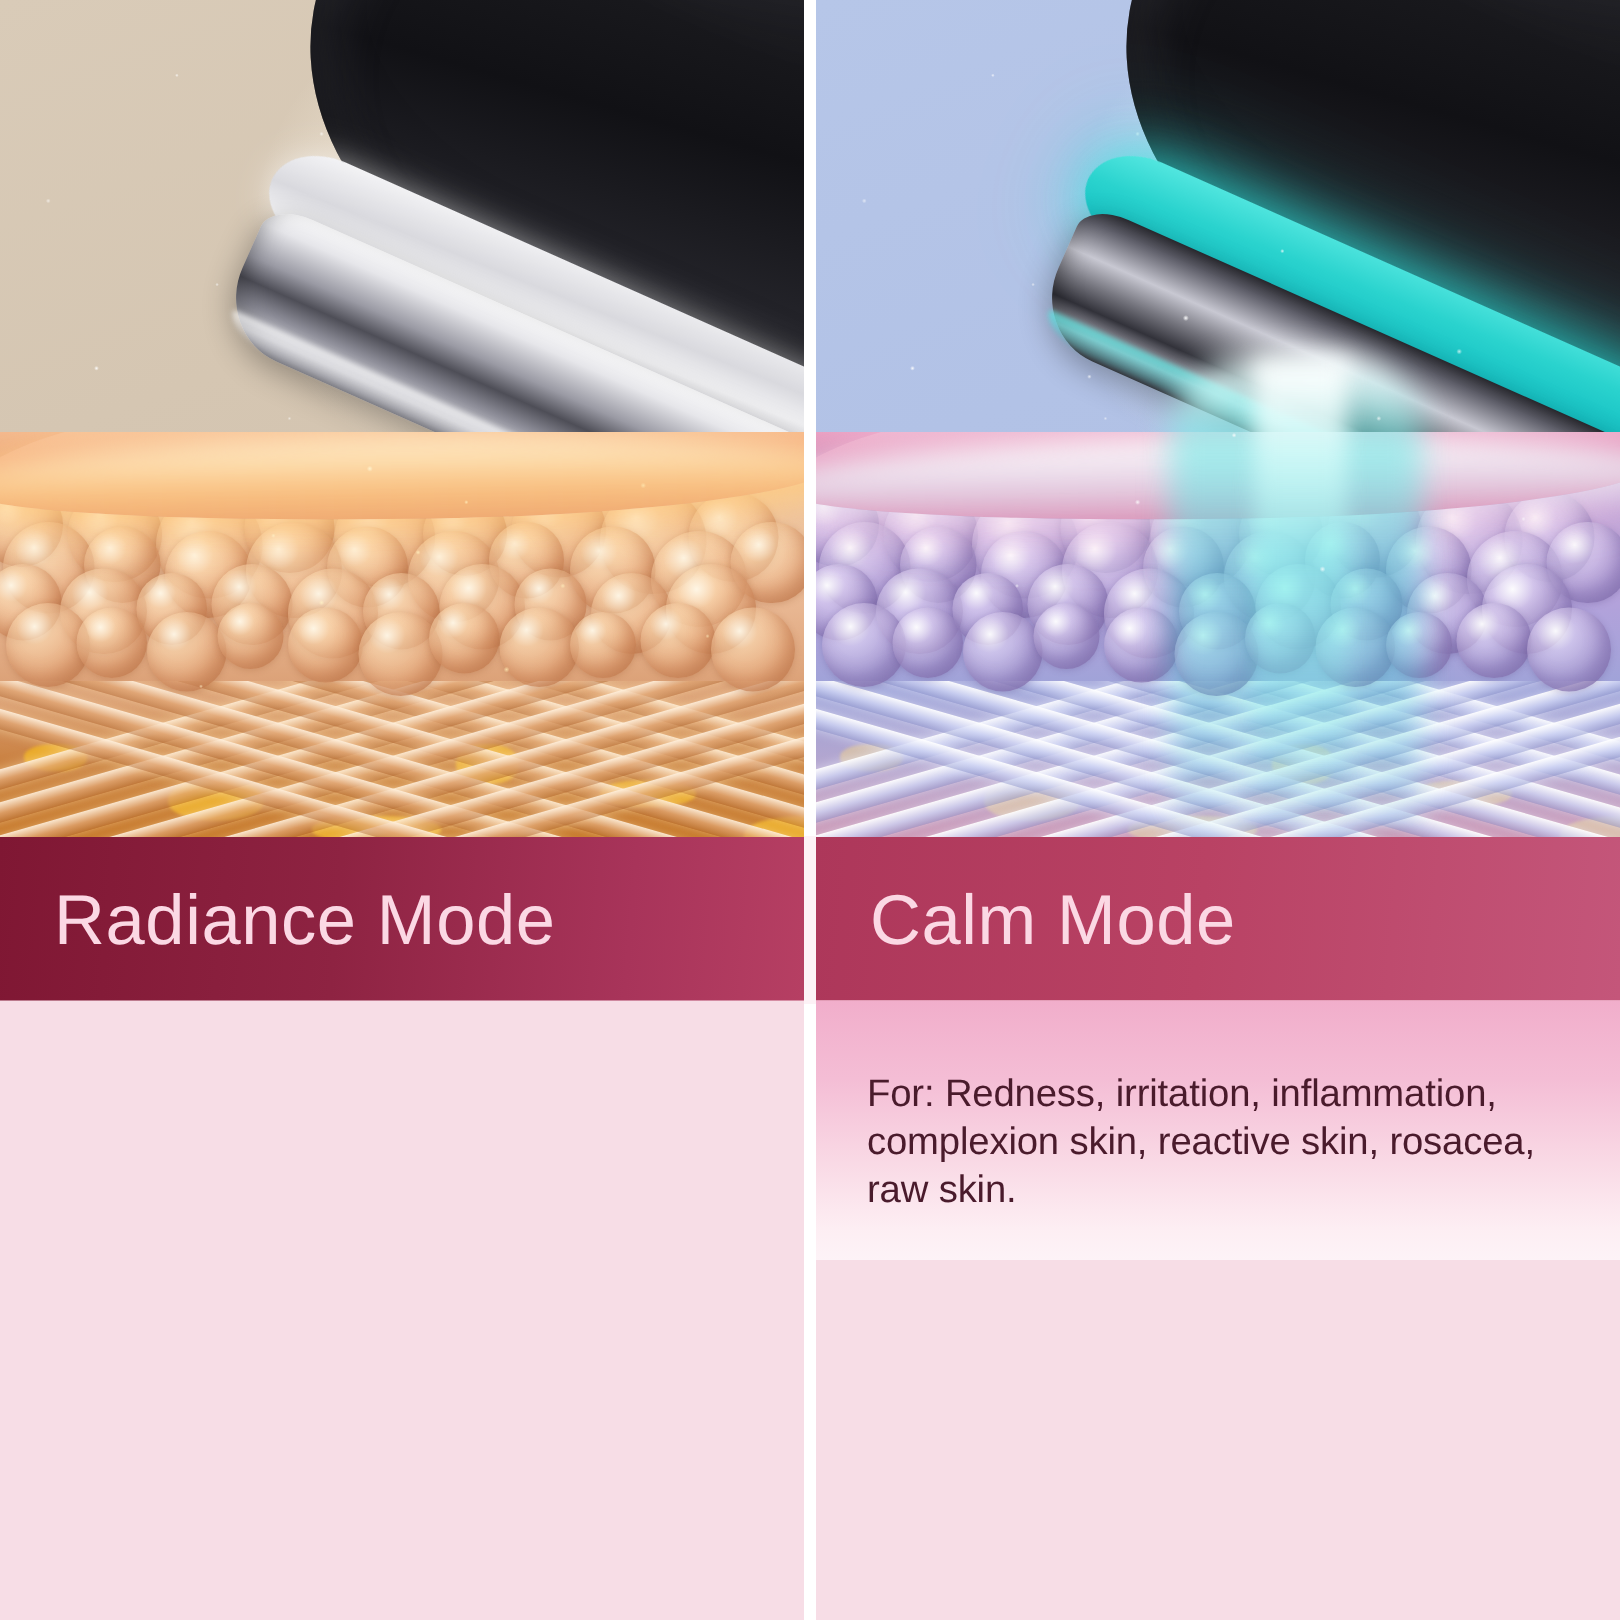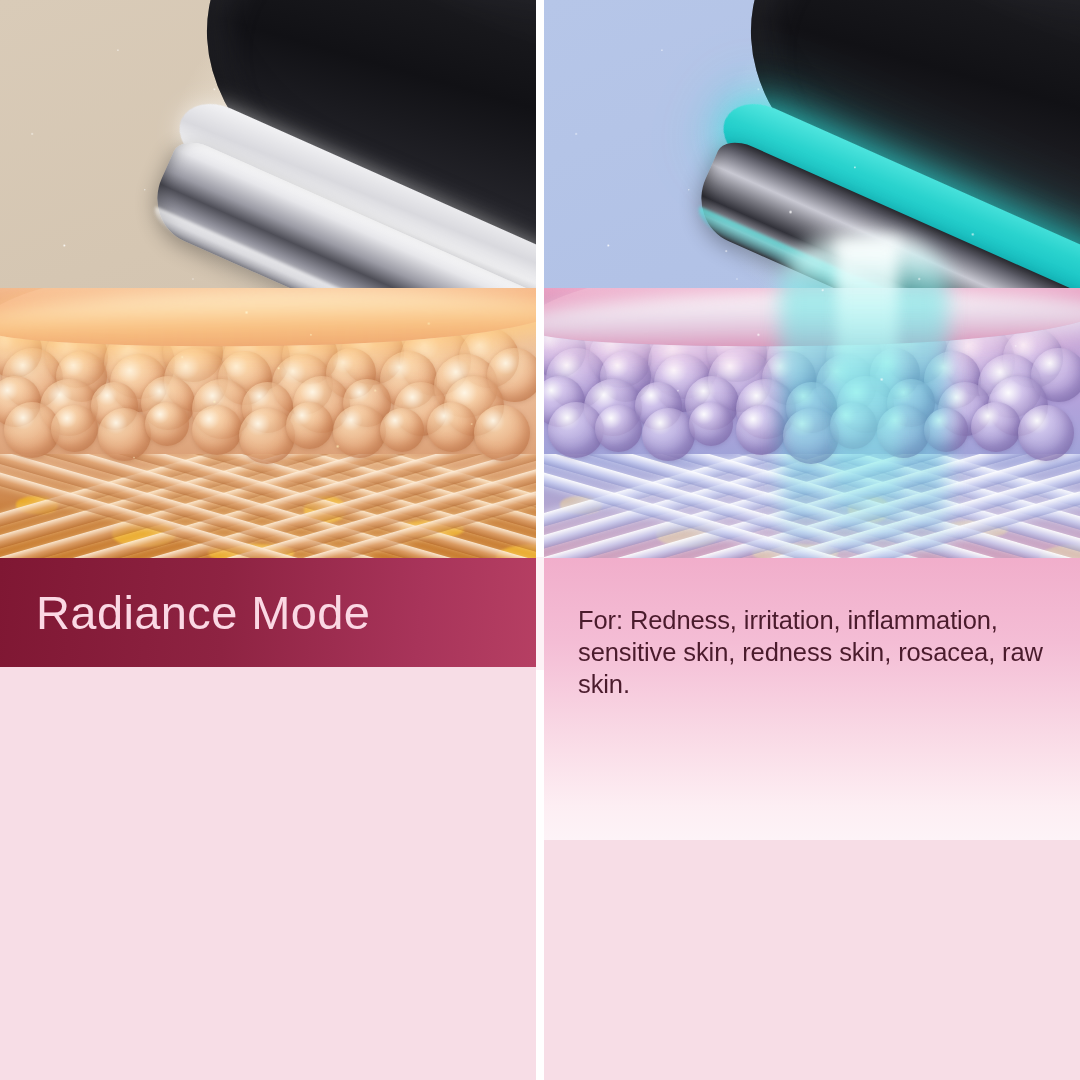--- a/index.html
+++ b/index.html
@@ -509,19 +509,22 @@
             <div class="cell" style="width: 44.28px; height: 44.28px; left: 393.84px; top: 86px;"></div>
             <div class="cell" style="width: 50.22px; height: 50.22px; left: 440.82px; top: 80px;"></div>
             <div class="cell" style="width: 56.16px; height: 56.16px; left: 487.8px; top: 83px;"></div>
           </div>
         <div class="skin-surface"></div>
         <div class="skin-glow"></div>
       </div>
       <div class="sparkle-layer"></div>
     </div>
 
+    <div class="title-band band-right">
+      <span class="mode-title">Calm Mode</span>
+    </div>
 
     <div class="copy">
-      <p>For: Redness, irritation, inflammation, sensitive skin, redness skin, rosacea, raw skin.</p>
+      <p>For: Redness, irritation, inflammation, complexion skin, reactive skin, rosacea, raw skin.</p>
     </div>
   </div>
 
 </div>
 
 </body></html>

